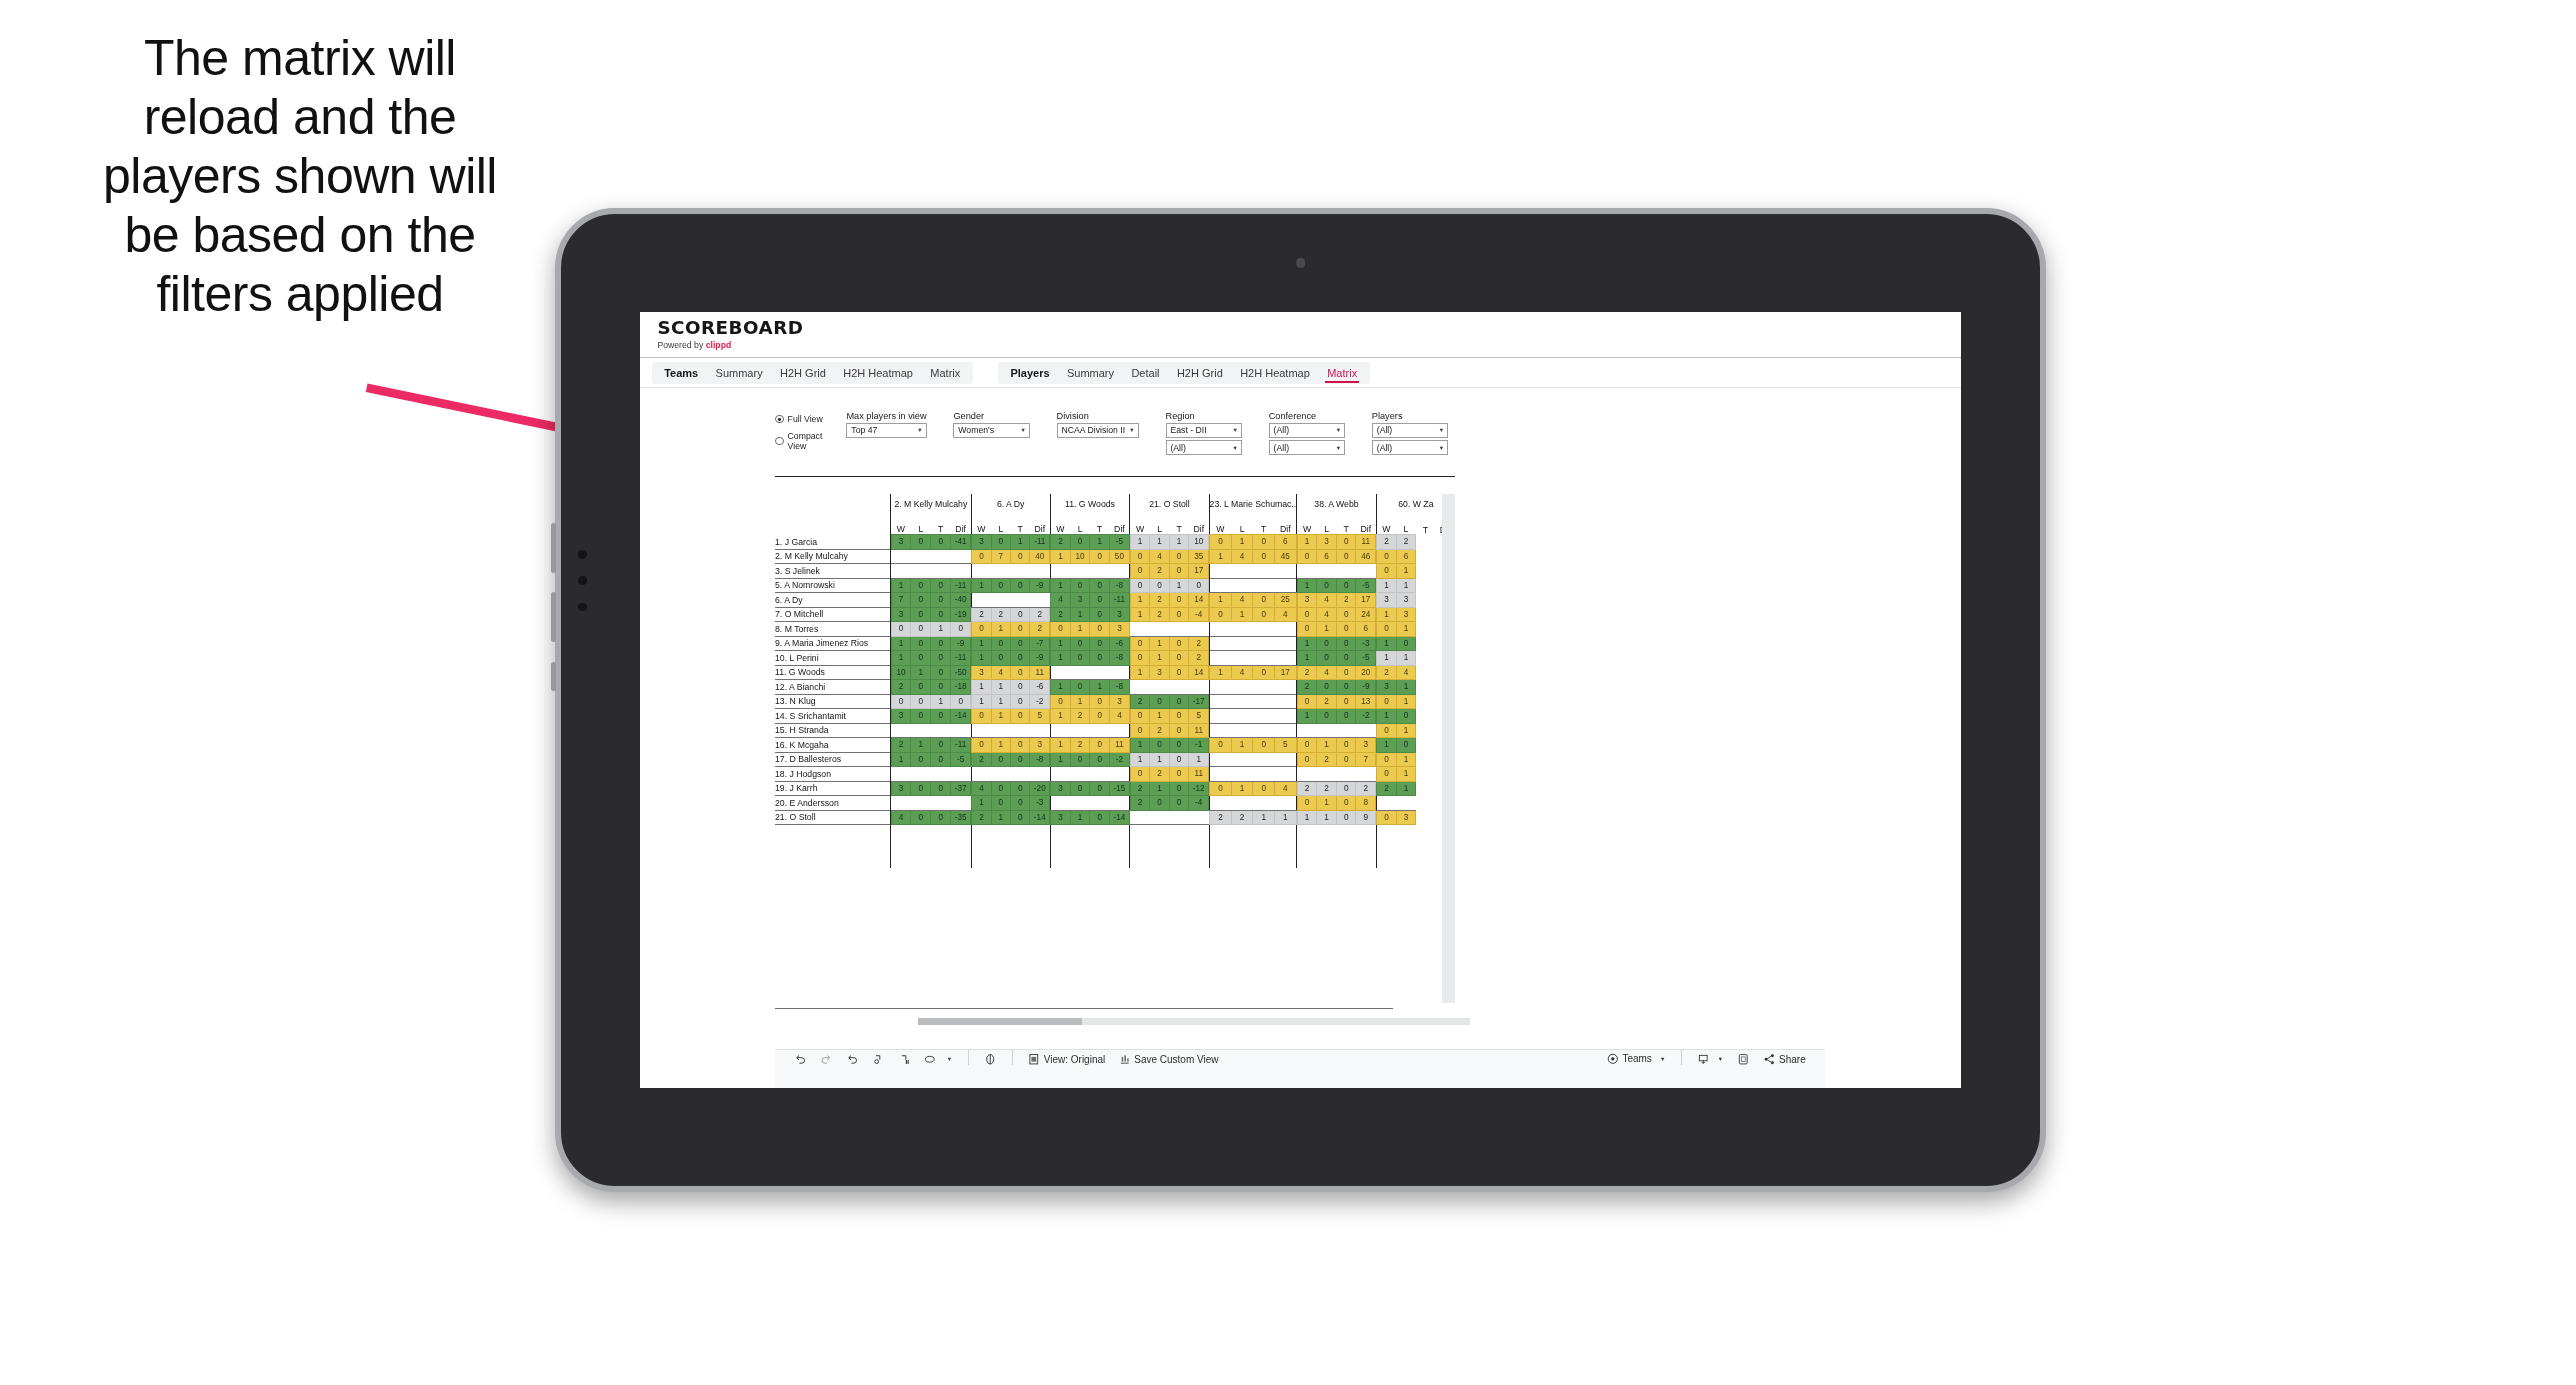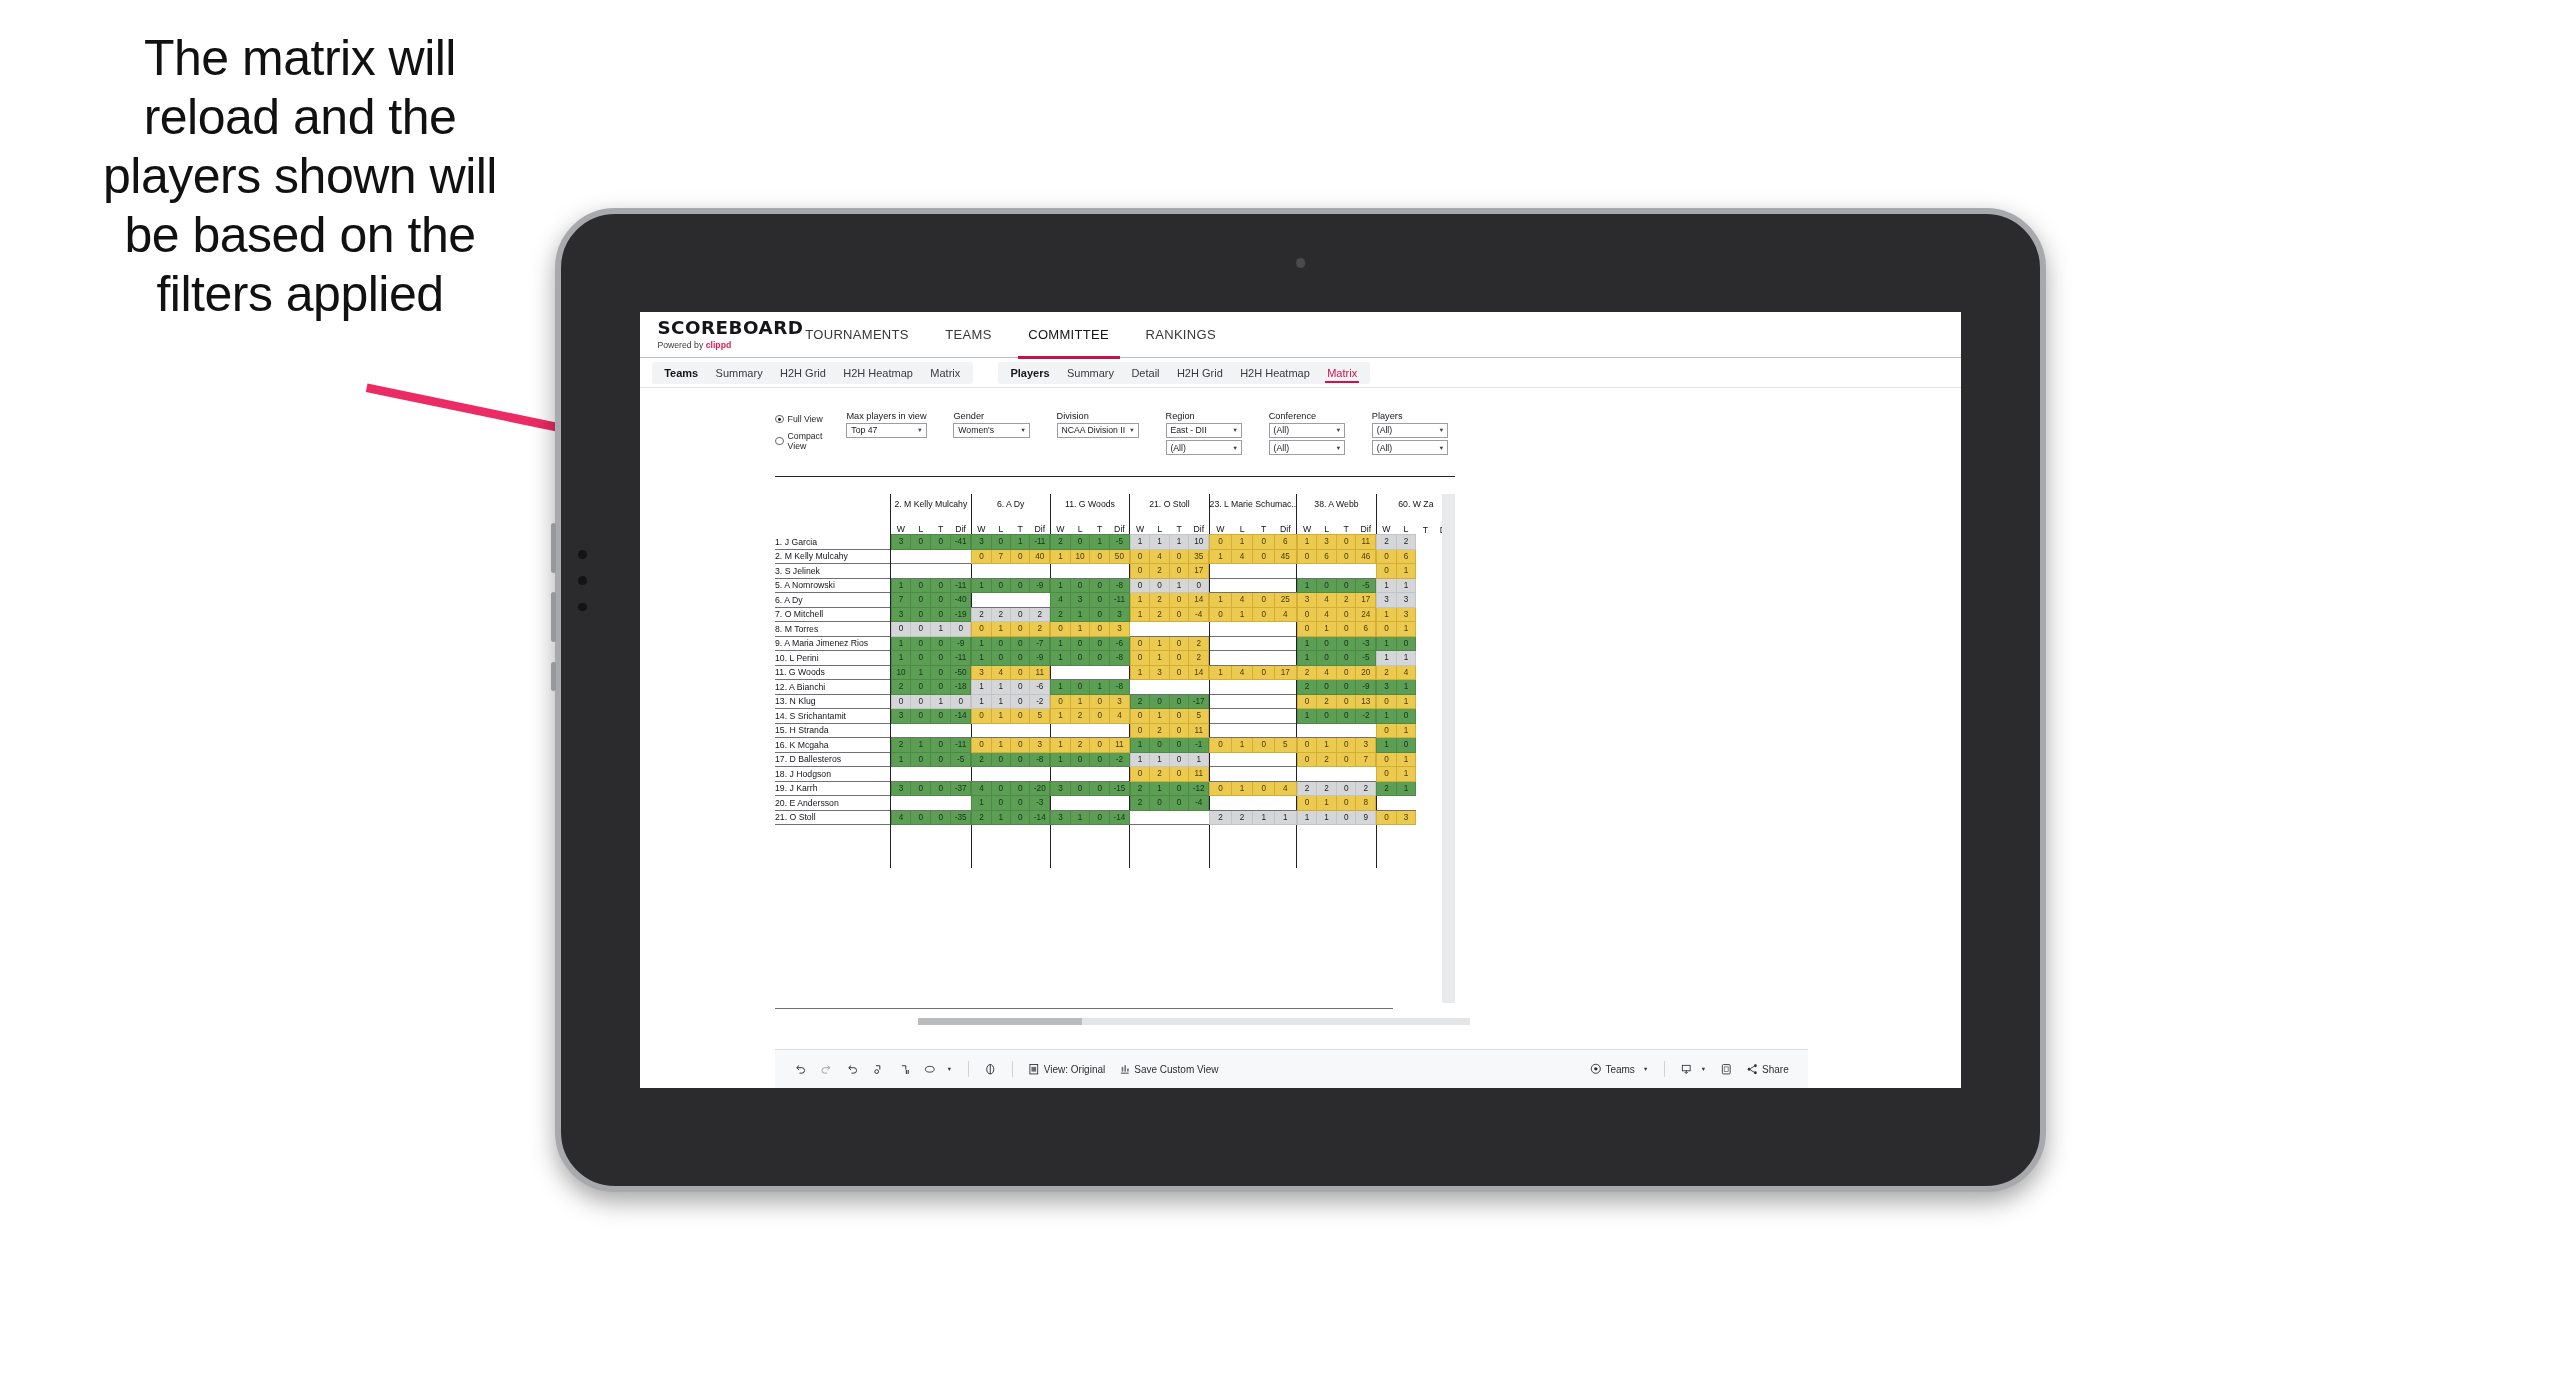--- a/index.html
+++ b/index.html
@@ -138,23 +138,23 @@
   #scrollbar {
     position:absolute; left:143px; bottom:17.4px; width:552px; height:6.8px; background:#e4e5e7;
   }
   #scrollthumb { position:absolute; left:0; top:0; width:164px; height:6.8px; background:#b9bbbe; }
   #rightshade {
     position:absolute; right:0; top:89px; width:13.5px; bottom:39px; background:#e9eaec;
   }
 
   
   #toolbar {
-    position:absolute; left:135px; right:153px; bottom:0; height:39px;
+    position:absolute; left:135px; right:136px; bottom:0; height:39px;
     background:#f7f8f9; border-top:1px solid #dfe1e4;
-    display:flex; align-items:center; padding:0 13.5px; gap:1.9px;
+    display:flex; align-items:flex-start; padding:0 13.5px; gap:1.9px;
     font-size:10px; color:#2d2d32;
   }
   .tb { display:flex; align-items:center; gap:3.9px; padding:2.9px 5.8px; border-radius:2.9px; cursor:pointer; }
   .tb svg { display:block; }
   .tdiv { width:1px; height:15.4px; background:#ced1d5; margin:0 7.7px; }
   .spacer { flex:1; }
 </style>
 </head>
 <body>
 
@@ -174,26 +174,20 @@
       <div class="dot"></div>
       <div class="dot"></div>
   </div>
 
   <div id="tablet-inner">
 
     <div id="appbar">
       <div id="logo-wrap">
         <div id="logo-main">SCOREBOARD</div>
         <div id="logo-sub"><span>Powered by </span><span class="brand">clippd</span></div>
-      </div>
-      <div id="mainnav">
-        <div class="navitem">TOURNAMENTS</div>
-        <div class="navitem">TEAMS</div>
-        <div class="navitem active">COMMITTEE</div>
-        <div class="navitem">RANKINGS</div>
       </div>
     </div>
 
     <div id="subbar">
       <div class="subgroup">
         <div class="subitem head">Teams</div>
         <div class="subitem">Summary</div>
         <div class="subitem">H2H Grid</div>
         <div class="subitem">H2H Heatmap</div>
         <div class="subitem">Matrix</div>

